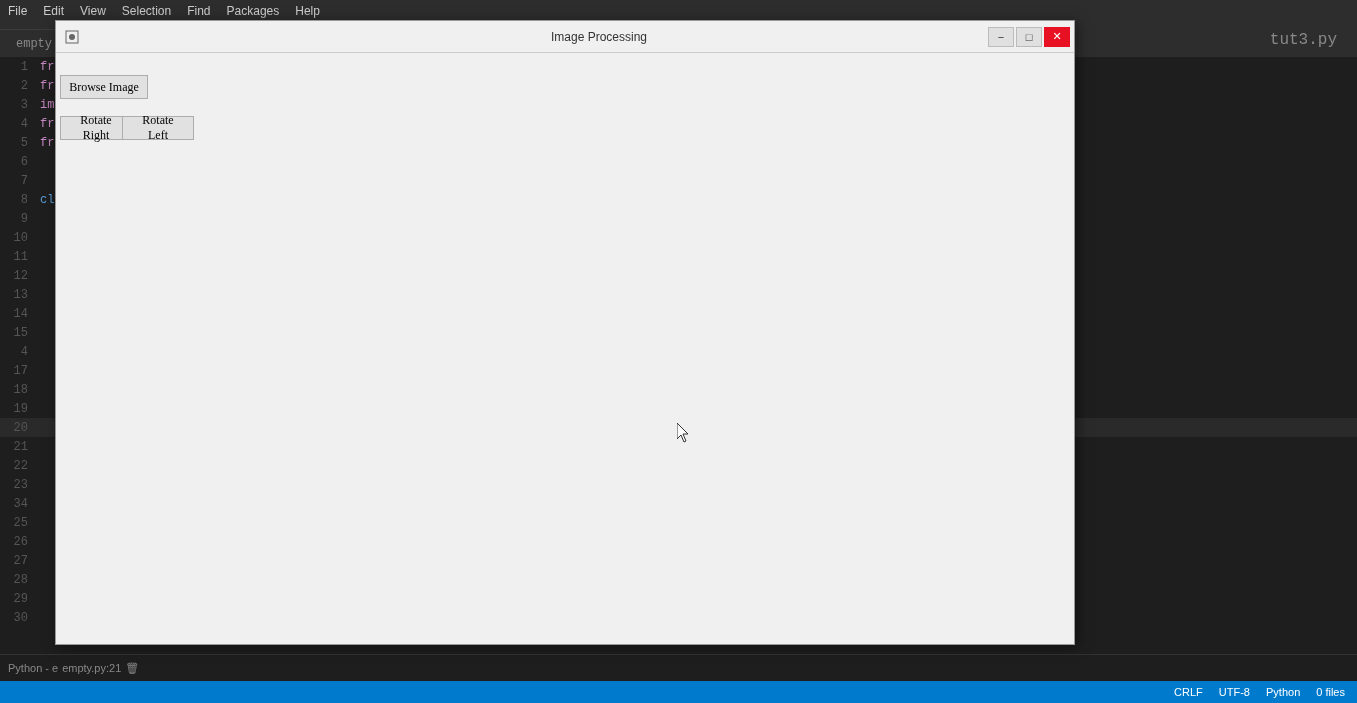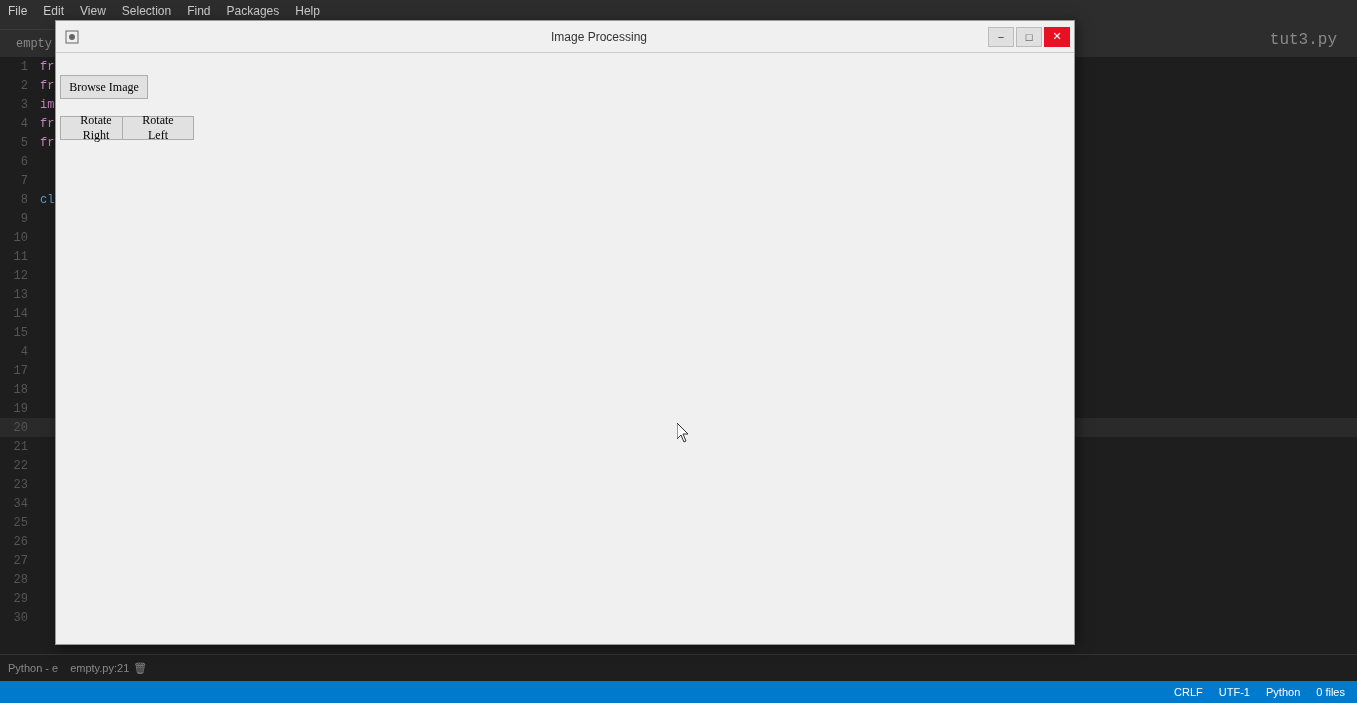--- a/index.html
+++ b/index.html
@@ -421,28 +421,28 @@
       <span class="line-content">            <span class="plain">self.rotat_right.</span><span class="fn">grid</span><span class="plain">(row=1, column=0)</span></span>
     </div>
     <div class="code-line">
       <span class="line-num">30</span>
       <span class="line-content"></span>
     </div>
   </div>
 
   <div class="bottom-bar">
     <span>Python - e</span>
-    <span style="margin-left:12px;">empty.py:21</span>
+    <span style="margin-left:4px;">empty.py:21</span>
     <span style="margin-left:4px;">🗑</span>
   </div>
 
   <div class="status-bar">
     <div class="status-right">
       <span>CRLF</span>
-      <span>UTF-1</span>
+      <span>UTF-8</span>
       <span>Python</span>
       <span>0 files</span>
     </div>
   </div>
 </div>
 
 <div class="dialog-window">
 
   <div class="dialog-titlebar">
     <div class="dialog-icon">

